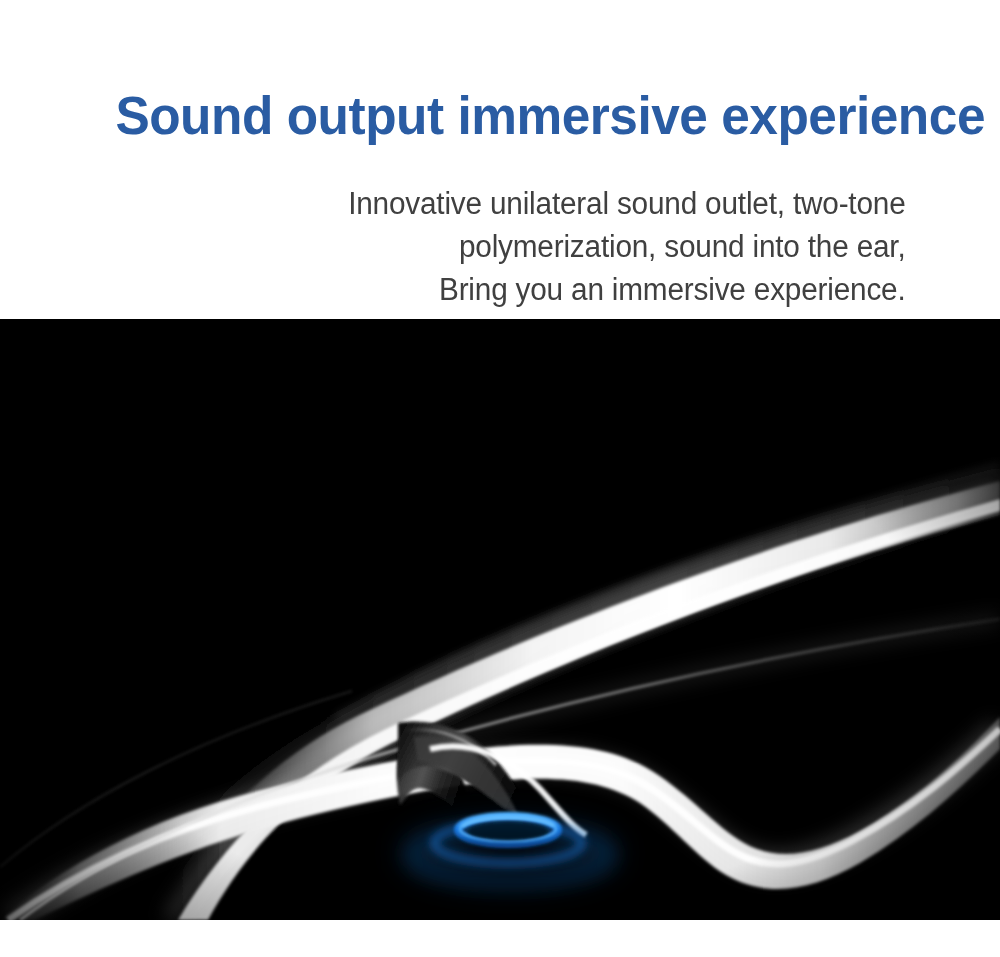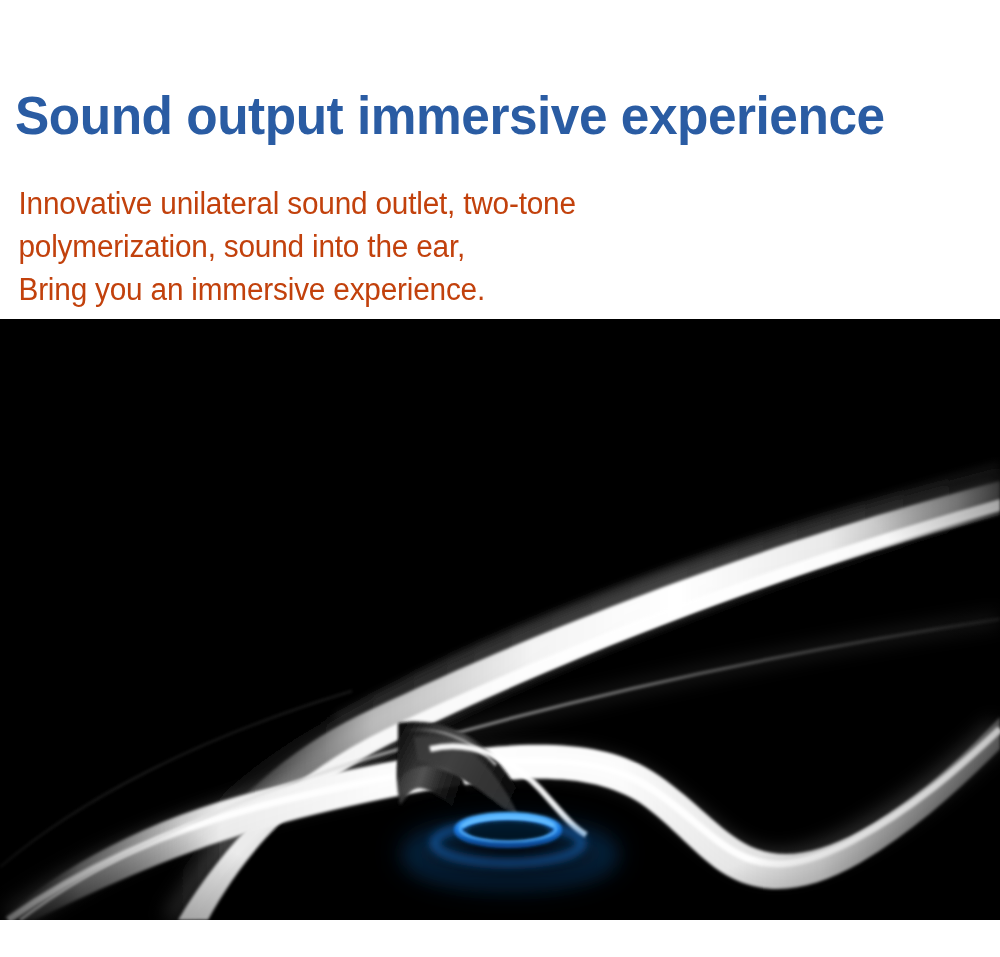--- a/index.html
+++ b/index.html
@@ -20,21 +20,21 @@
   }
 
   
   .header-block {
     position: absolute;
     left: 0;
     top: 0;
     width: 1000px;
     height: 319px;
     background: #ffffff;
-    text-align: left;
+    text-align: right;
   }
   .headline {
     position: absolute;
     left: 0;
     top: 86px;
     width: 1000px;
     margin: 0;
     font-family: "Liberation Sans Narrow", "Liberation Sans", sans-serif;
     font-size: 53px;
     line-height: 60px;
@@ -48,21 +48,21 @@
   .subhead {
     position: absolute;
     left: 0;
     top: 182px;
     width: 924px;
     margin: 0;
     font-family: "Liberation Sans Narrow", "Liberation Sans", sans-serif;
     font-size: 31px;
     line-height: 43px;
     font-weight: 400;
-    color: #c2410c;
+    color: #404040;
     letter-spacing: -0.2px;
   }
   .subhead .line {
     display: block;
     white-space: nowrap;
     transform: scaleX(0.96);
   }
 
   
   .photo {

